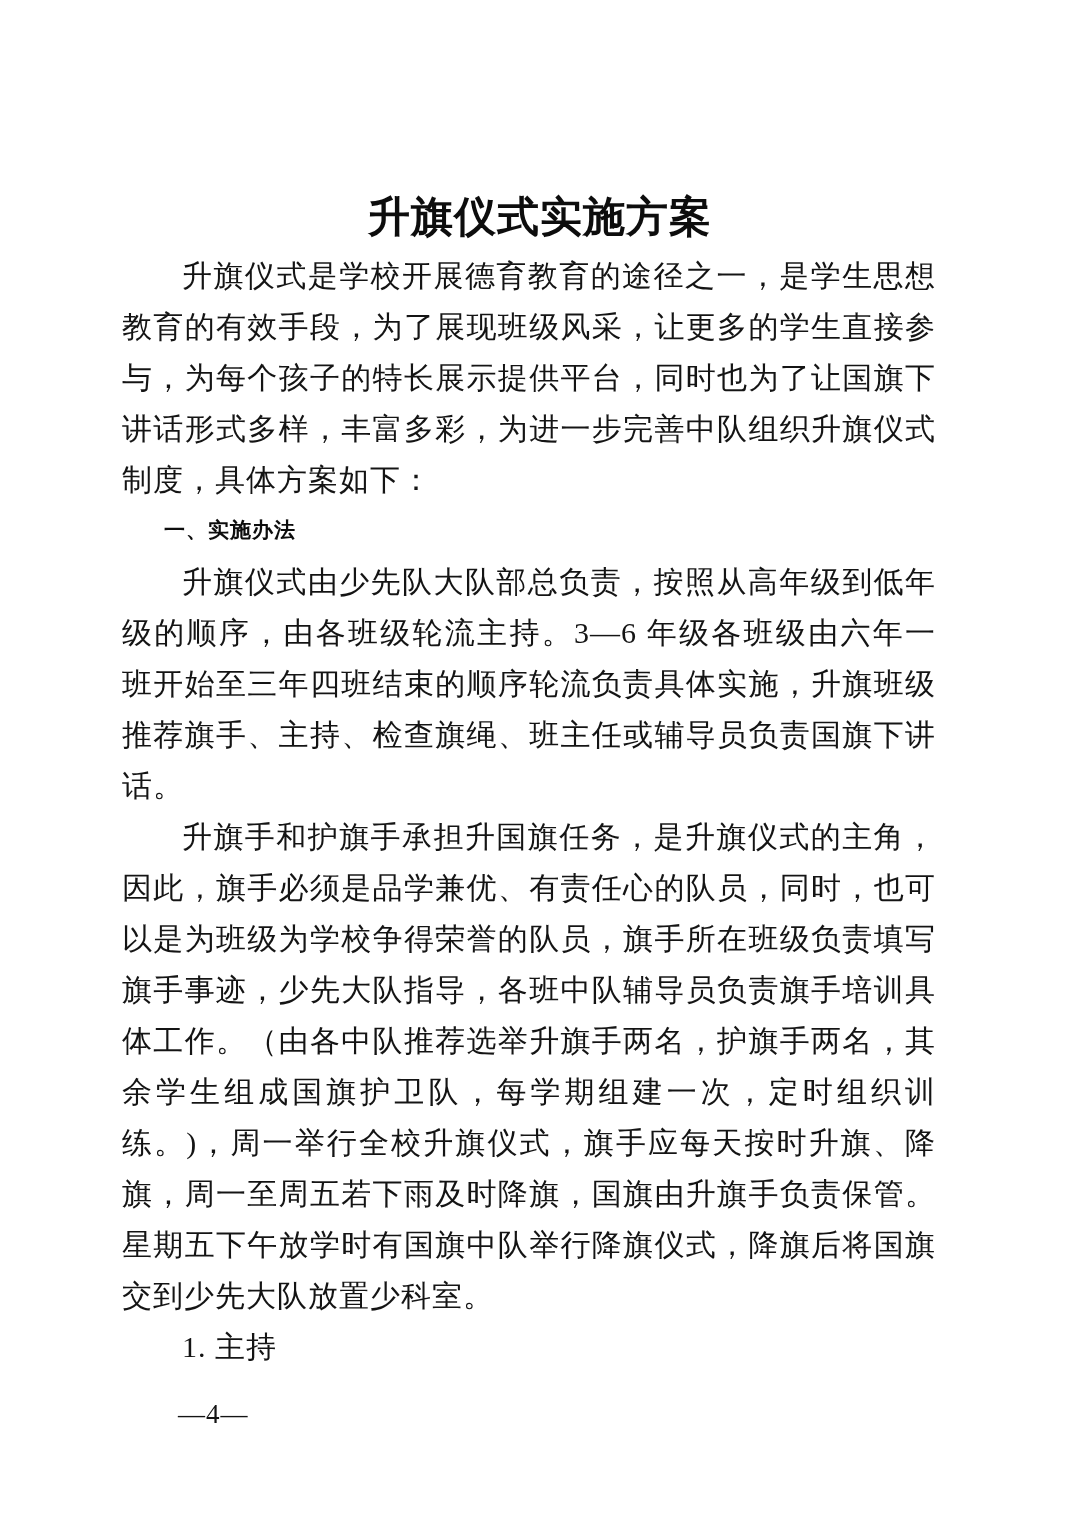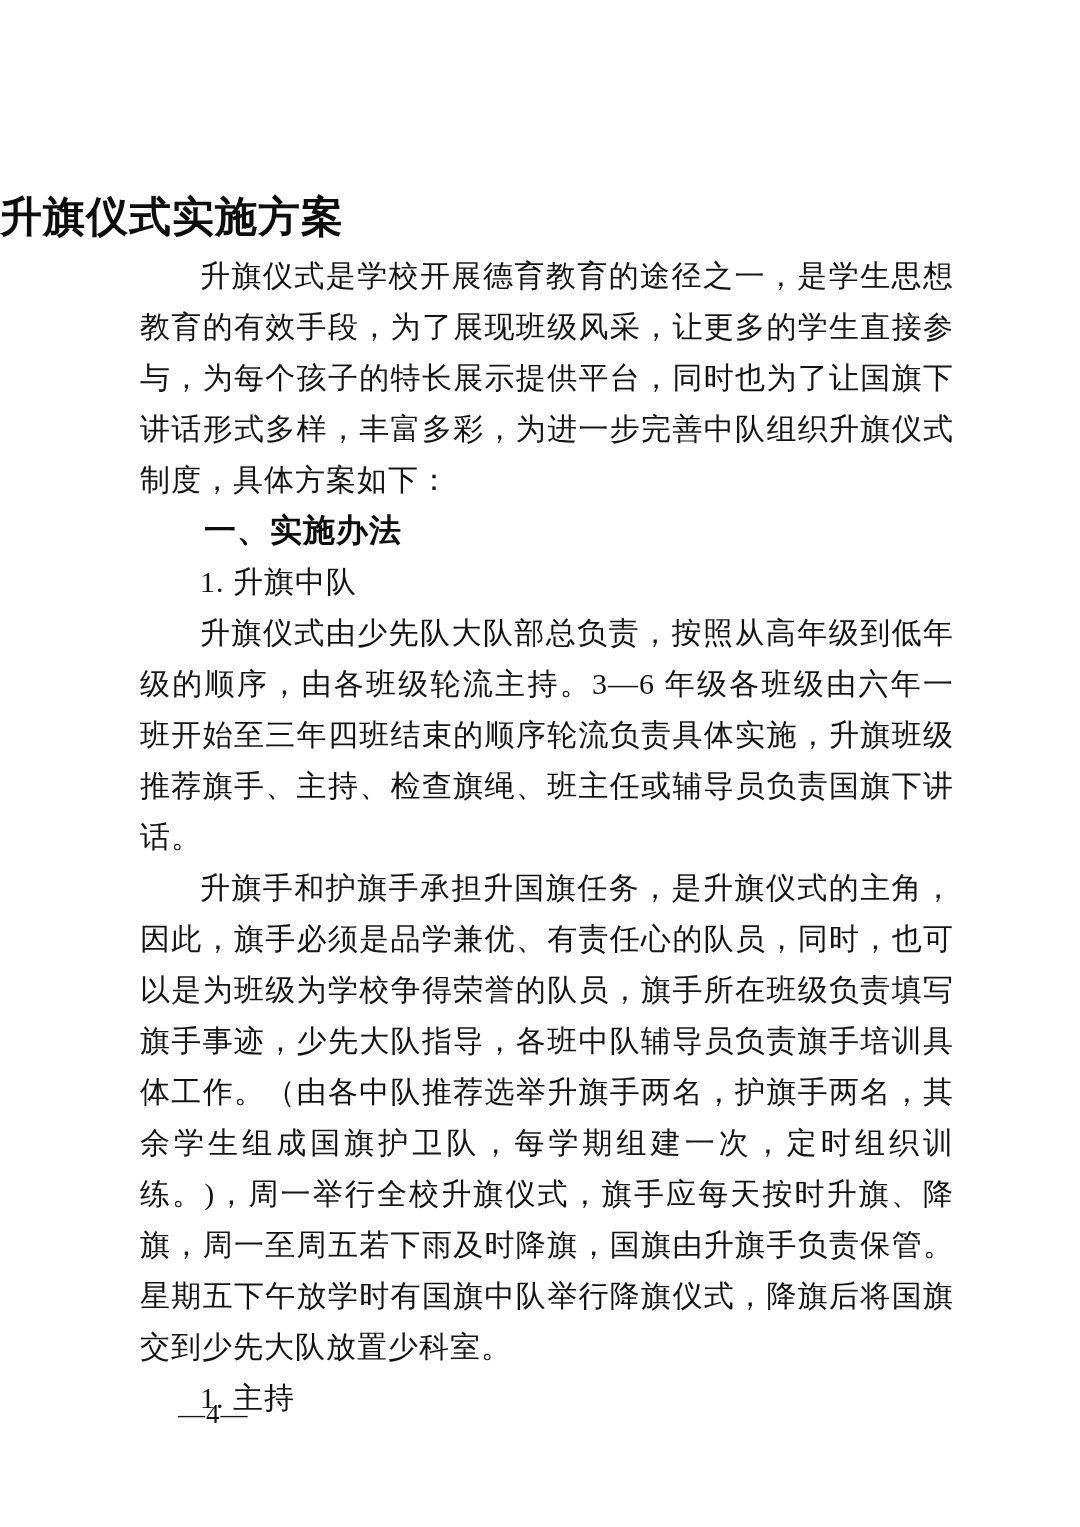--- a/index.html
+++ b/index.html
@@ -15,45 +15,46 @@
     background: #ffffff;
     overflow: hidden;
     font-family: "Liberation Serif", "DejaVu Serif", serif;
     color: #141414;
   }
   .doc-title {
     position: absolute;
     top: 190px;
     left: 0;
     width: 1080px;
+    text-align: center;
     font-size: 42px;
     line-height: 54px;
     font-weight: bold;
     letter-spacing: 1px;
     color: #0d0d0d;
   }
   .doc-body {
     position: absolute;
     top: 250px;
-    left: 140px;
+    left: 122px;
     width: 814px;
     font-size: 30px;
     line-height: 51px;
     text-align: justify;
     text-justify: inter-character;
     letter-spacing: 1px;
   }
   .doc-body p {
     margin: 0;
     padding: 0;
     text-indent: 2em;
   }
   .section-heading {
     font-weight: bold;
-    font-size: 32px;
+    font-size: 21px;
     color: #0d0d0d;
   }
   .item-heading {
     font-weight: normal;
   }
   .page-number {
     position: absolute;
     left: 178px;
     top: 1398px;
     font-size: 27px;
@@ -68,21 +69,20 @@
 <div class="page">
 
   <div class="doc-title">升旗仪式实施方案</div>
 
   <div class="doc-body">
 
     <p>升旗仪式是学校开展德育教育的途径之一，是学生思想教育的有效手段，为了展现班级风采，让更多的学生直接参与，为每个孩子的特长展示提供平台，同时也为了让国旗下讲话形式多样，丰富多彩，为进一步完善中队组织升旗仪式制度，具体方案如下：</p>
 
     <p class="section-heading">一、实施办法</p>
 
-    <p class="item-heading">1. 升旗中队</p>
 
     <p>升旗仪式由少先队大队部总负责，按照从高年级到低年级的顺序，由各班级轮流主持。3—6 年级各班级由六年一班开始至三年四班结束的顺序轮流负责具体实施，升旗班级推荐旗手、主持、检查旗绳、班主任或辅导员负责国旗下讲话。</p>
 
 
     <p>升旗手和护旗手承担升国旗任务，是升旗仪式的主角，因此，旗手必须是品学兼优、有责任心的队员，同时，也可以是为班级为学校争得荣誉的队员，旗手所在班级负责填写旗手事迹，少先大队指导，各班中队辅导员负责旗手培训具体工作。（由各中队推荐选举升旗手两名，护旗手两名，其余学生组成国旗护卫队，每学期组建一次，定时组织训练。)，周一举行全校升旗仪式，旗手应每天按时升旗、降旗，周一至周五若下雨及时降旗，国旗由升旗手负责保管。星期五下午放学时有国旗中队举行降旗仪式，降旗后将国旗交到少先大队放置少科室。</p>
 
     <p class="item-heading">1. 主持</p>
 
   </div>
 

